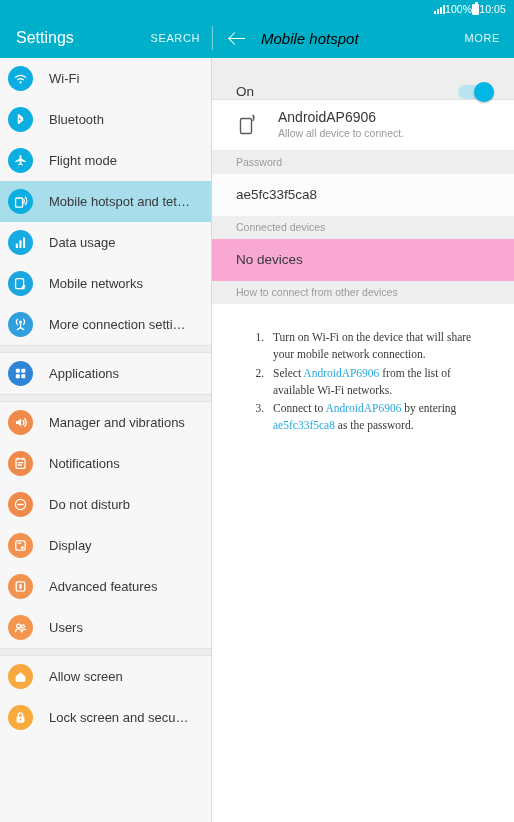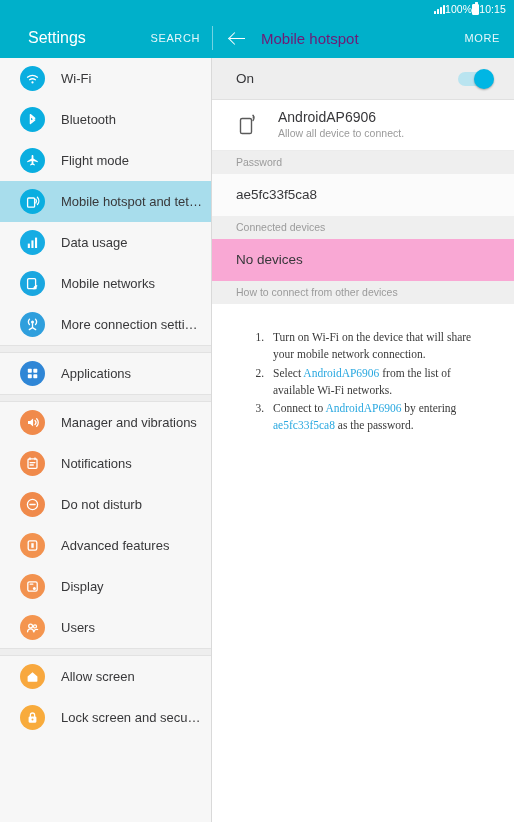--- a/index.html
+++ b/index.html
@@ -73,21 +73,21 @@
     height: 40px;
     background: #00b0ca;
     display: flex;
     align-items: stretch;
     position: relative;
   }
   .appbar-left {
     width: 212px;
     display: flex;
     align-items: center;
-    padding-left: 28px;
+    padding-left: 16px;
     padding-right: 12px;
     justify-content: space-between;
   }
   .appbar-title {
     color: #ffffff;
     font-size: 16px;
     font-weight: 400;
   }
   .appbar-action {
     color: #e6f7fb;
@@ -124,23 +124,24 @@
   .back-arrow::after {
     content: "";
     position: absolute;
     left: 3px; top: 6px;
     width: 8px; height: 8px;
     border-left: 1.4px solid #ffffff;
     border-bottom: 1.4px solid #ffffff;
     transform: rotate(45deg);
   }
   .appbar-subtitle {
-    color: #701a75;
+    color: #000000;
     font-size: 15px;
     flex: 1;
+    font-style: italic;
   }
 
   
   .content {
     display: flex;
     height: 764px;
     align-items: stretch;
   }
 
   
@@ -148,21 +149,21 @@
     width: 212px;
     background: #f7f7f7;
     border-right: 1px solid #d9d9d9;
     overflow: hidden;
     flex: none;
   }
   .side-row {
     height: 41px;
     display: flex;
     align-items: center;
-    padding-left: 20px;
+    padding-left: 8px;
     gap: 16px;
     cursor: pointer;
   }
   .side-row.selected { background: #a8ddec; }
   .side-sep {
     height: 8px;
     background: #eeeeee;
     border-top: 1px solid #e2e2e2;
     border-bottom: 1px solid #e2e2e2;
   }
@@ -188,21 +189,21 @@
   
   .pane {
     flex: 1;
     background: #ffffff;
     overflow: hidden;
   }
   .toggle-row {
     height: 42px;
     background: #eeeeee;
     display: flex;
-    align-items: center;
+    align-items: flex-end;
     justify-content: space-between;
     padding: 0 22px 0 24px;
     border-bottom: 1px solid #e0e0e0;
   }
   .toggle-label { font-size: 13.5px; color: #37373a; }
   .switch {
     width: 34px; height: 14px;
     border-radius: 7px;
     background: #b9e4f0;
     position: relative;
@@ -271,21 +272,21 @@
 
   <div class="statusbar">
     <span class="signal-icon">
         <i></i>
         <i></i>
         <i></i>
         <i></i>
       </span>
     <span class="status-text">100%</span>
     <span class="battery-icon"></span>
-    <span class="status-text">10:15</span>
+    <span class="status-text">10:05</span>
   </div>
 
   <div class="appbar">
     <div class="appbar-left">
       <span class="appbar-title">Settings</span>
       <span class="appbar-action">SEARCH</span>
     </div>
     <div class="appbar-divider"></div>
     <div class="appbar-right">
       <span class="back-arrow"></span>
@@ -401,35 +402,35 @@
             <svg width="15" height="15" viewBox="0 0 15 15">
               <circle cx="7.5" cy="7.5" r="5.1" stroke="#fff" fill="none" stroke-width="1.3" stroke-linecap="round" stroke-linejoin="round"></circle>
               <path d="M4.9 7.5h5.2" stroke="#fff" fill="none" stroke-width="1.3" stroke-linecap="round" stroke-linejoin="round"></path>
             </svg>
           </span>
           <span class="side-label">Do not disturb</span>
         </div>
         <div class="side-row">
           <span class="side-icon" style="background: rgb(242, 146, 79);">
             <svg width="15" height="15" viewBox="0 0 15 15">
-              <rect x="3.2" y="2.8" width="8.6" height="9.4" rx="1.6" stroke="#fff" fill="none" stroke-width="1.3" stroke-linecap="round" stroke-linejoin="round"></rect>
-              <path d="M6.3 5.2h2.4v4.6H6.3z" fill="#fff"></path>
-            </svg>
-          </span>
-          <span class="side-label">Advanced features</span>
-        </div>
-        <div class="side-row">
-          <span class="side-icon" style="background: rgb(242, 146, 79);">
-            <svg width="15" height="15" viewBox="0 0 15 15">
               <rect x="2.8" y="2.8" width="9.4" height="9.4" rx="1.6" stroke="#fff" fill="none" stroke-width="1.3" stroke-linecap="round" stroke-linejoin="round"></rect>
               <circle cx="9.4" cy="9.4" r="1.5" fill="#fff"></circle>
               <path d="M5.2 5.2h2.6" stroke="#fff" fill="none" stroke-width="1.3" stroke-linecap="round" stroke-linejoin="round"></path>
             </svg>
           </span>
           <span class="side-label">Display</span>
+        </div>
+        <div class="side-row">
+          <span class="side-icon" style="background: rgb(242, 146, 79);">
+            <svg width="15" height="15" viewBox="0 0 15 15">
+              <rect x="3.2" y="2.8" width="8.6" height="9.4" rx="1.6" stroke="#fff" fill="none" stroke-width="1.3" stroke-linecap="round" stroke-linejoin="round"></rect>
+              <path d="M6.3 5.2h2.4v4.6H6.3z" fill="#fff"></path>
+            </svg>
+          </span>
+          <span class="side-label">Advanced features</span>
         </div>
         <div class="side-row">
           <span class="side-icon" style="background: rgb(244, 149, 79);">
             <svg width="15" height="15" viewBox="0 0 15 15">
               <circle cx="5.6" cy="6" r="1.9" stroke="#fff" fill="none" stroke-width="1.3" stroke-linecap="round" stroke-linejoin="round"></circle>
               <circle cx="10" cy="6.4" r="1.5" stroke="#fff" fill="none" stroke-width="1.3" stroke-linecap="round" stroke-linejoin="round"></circle>
               <path d="M2.6 11.8a3 3 0 0 1 6 0M9 11.8a2.6 2.6 0 0 1 3.6-2.3" stroke="#fff" fill="none" stroke-width="1.3" stroke-linecap="round" stroke-linejoin="round"></path>
             </svg>
           </span>
           <span class="side-label">Users</span>

